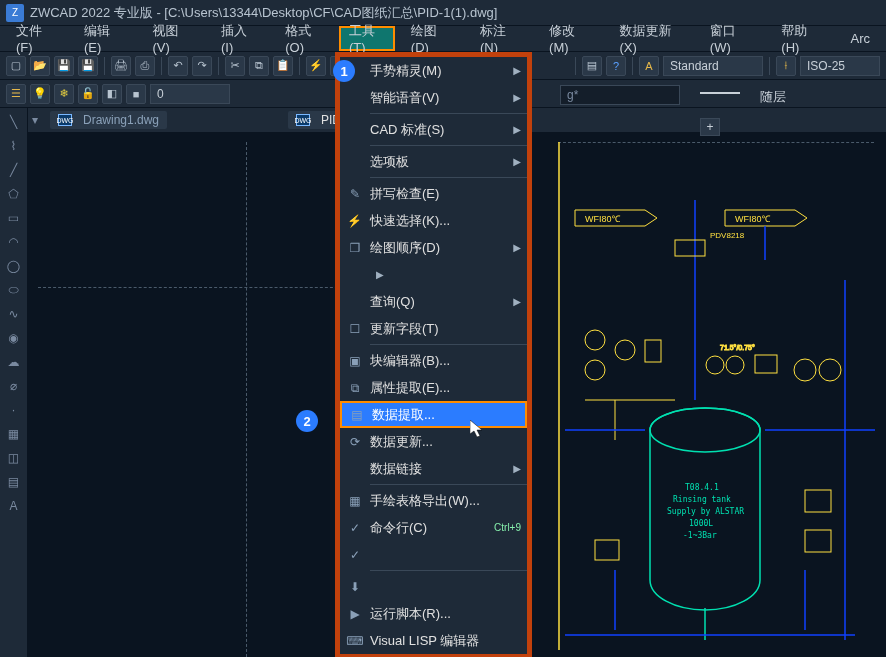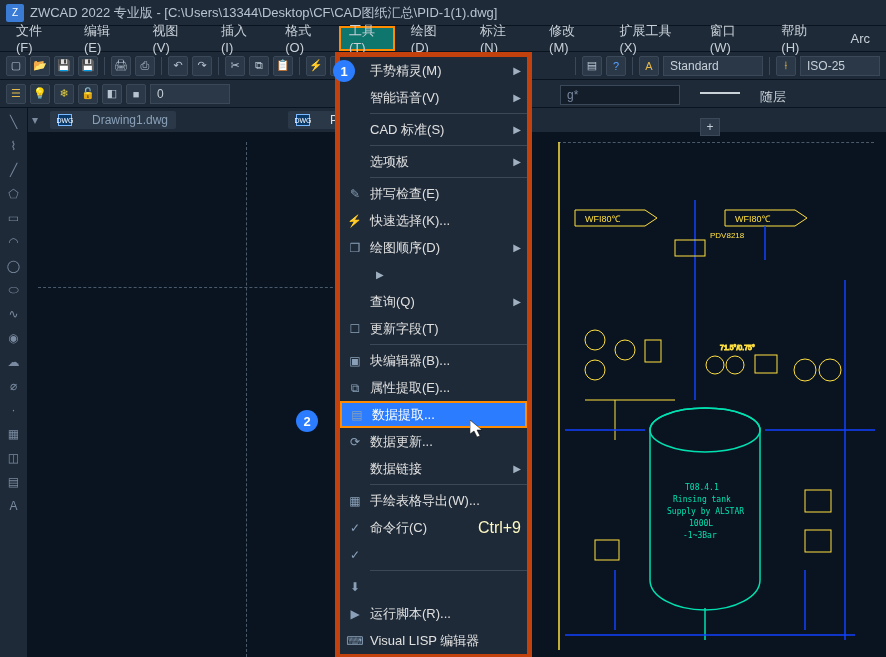--- a/index.html
+++ b/index.html
@@ -23,35 +23,35 @@
 .tb-spacer { flex: 1; }
 
 
 .main { display: flex; height: calc(657px - 26px - 26px - 28px - 28px); position: relative; }
 .left-tools { width: 28px; background: #1e2a38; border-right: 1px solid #0a1420; display: flex; flex-direction: column; align-items: center; padding-top: 4px; gap: 4px; }
 .lt-btn { width: 20px; height: 20px; display: flex; align-items: center; justify-content: center; color: #7a8aa0; cursor: pointer; }
 
 
 .docarea { flex: 1; display: flex; flex-direction: column; position: relative; }
 .doctabs { height: 24px; display: flex; align-items: center; gap: 4px; padding: 0 4px; background: #1e2a38; }
-.doctab { display: flex; align-items: center; gap: 20px; padding: 2px 8px; background: #2a3848; border-radius: 2px; }
+.doctab { display: flex; align-items: center; gap: 11px; padding: 2px 8px; background: #2a3848; border-radius: 2px; }
 .doctab .icon { width: 14px; height: 12px; background: #0a3a6a; border: 1px solid #7ab8ff; font-size: 7px; color: #fff; display: flex; align-items: center; justify-content: center; }
 .canvas { flex: 1; background: #0a1420; position: relative; overflow: hidden; }
 
 
 .dash-box { position: absolute; border: 1px dashed #4a5a6a; }
 
 
 .dropdown { position: absolute; left: 335px; top: 52px; width: 197px; background: #1e2a38; border: 5px solid #c2410c; z-index: 100; }
 .dd-row { display: flex; align-items: center; height: 27px; padding: 0 6px 0 0; cursor: pointer; position: relative; }
 .dd-row.highlight { background: #2b7cff; border: 2px solid #ff8c00; height: 27px; }
 .dd-icon-col { width: 30px; display: flex; align-items: center; justify-content: center; color: #8aa0b8; font-size: 12px; }
 .dd-label { flex: 1; color: #e0e0e0; font-size: 13px; }
 .dd-row.highlight .dd-label { color: #fff; }
-.dd-shortcut { color: #fef9c3; font-size: 16px; margin-left: 8px; }
+.dd-shortcut { color: #86efac; font-size: 10px; margin-left: 8px; }
 .dd-arrow { color: #a0b0c0; font-size: 10px; margin-left: 6px; }
 .dd-sep { height: 1px; background: #3a4858; margin: 2px 0 2px 30px; }
 
 
 .badge { position: absolute; width: 22px; height: 22px; border-radius: 50%; background: #2b7cff; color: #fff; font-weight: bold; display: flex; align-items: center; justify-content: center; font-size: 13px; z-index: 200; }
 
 .right-header-combo { position: absolute; left: 560px; top: 120px; display: flex; align-items: center; gap: 6px; }
 .plus-tab { width: 20px; height: 18px; background: #2a3848; border: 1px solid #3a4858; display: flex; align-items: center; justify-content: center; color: #c8d0d8; cursor: pointer; }
 
 .layer-label { position: absolute; color: #c8d0d8; font-size: 13px; }
@@ -73,21 +73,21 @@
 <div class="menubar">
   <div class="menu-item">文件(F)</div>
   <div class="menu-item">编辑(E)</div>
   <div class="menu-item">视图(V)</div>
   <div class="menu-item">插入(I)</div>
   <div class="menu-item">格式(O)</div>
   <div class="menu-item active">工具(T)</div>
   <div class="menu-item">绘图(D)</div>
   <div class="menu-item">标注(N)</div>
   <div class="menu-item">修改(M)</div>
-  <div class="menu-item">扩展工具(X)</div>
+  <div class="menu-item">数据更新(X)</div>
   <div class="menu-item">窗口(W)</div>
   <div class="menu-item">帮助(H)</div>
   <div class="menu-item">Arc</div>
 </div>
 
 <div class="toolbar-row">
   <div class="tb-btn">▢</div>
   <div class="tb-btn" style="color:#e6b84a">📂</div>
   <div class="tb-btn" style="color:#5a9ae6">💾</div>
   <div class="tb-btn" style="color:#5a9ae6">💾</div>

